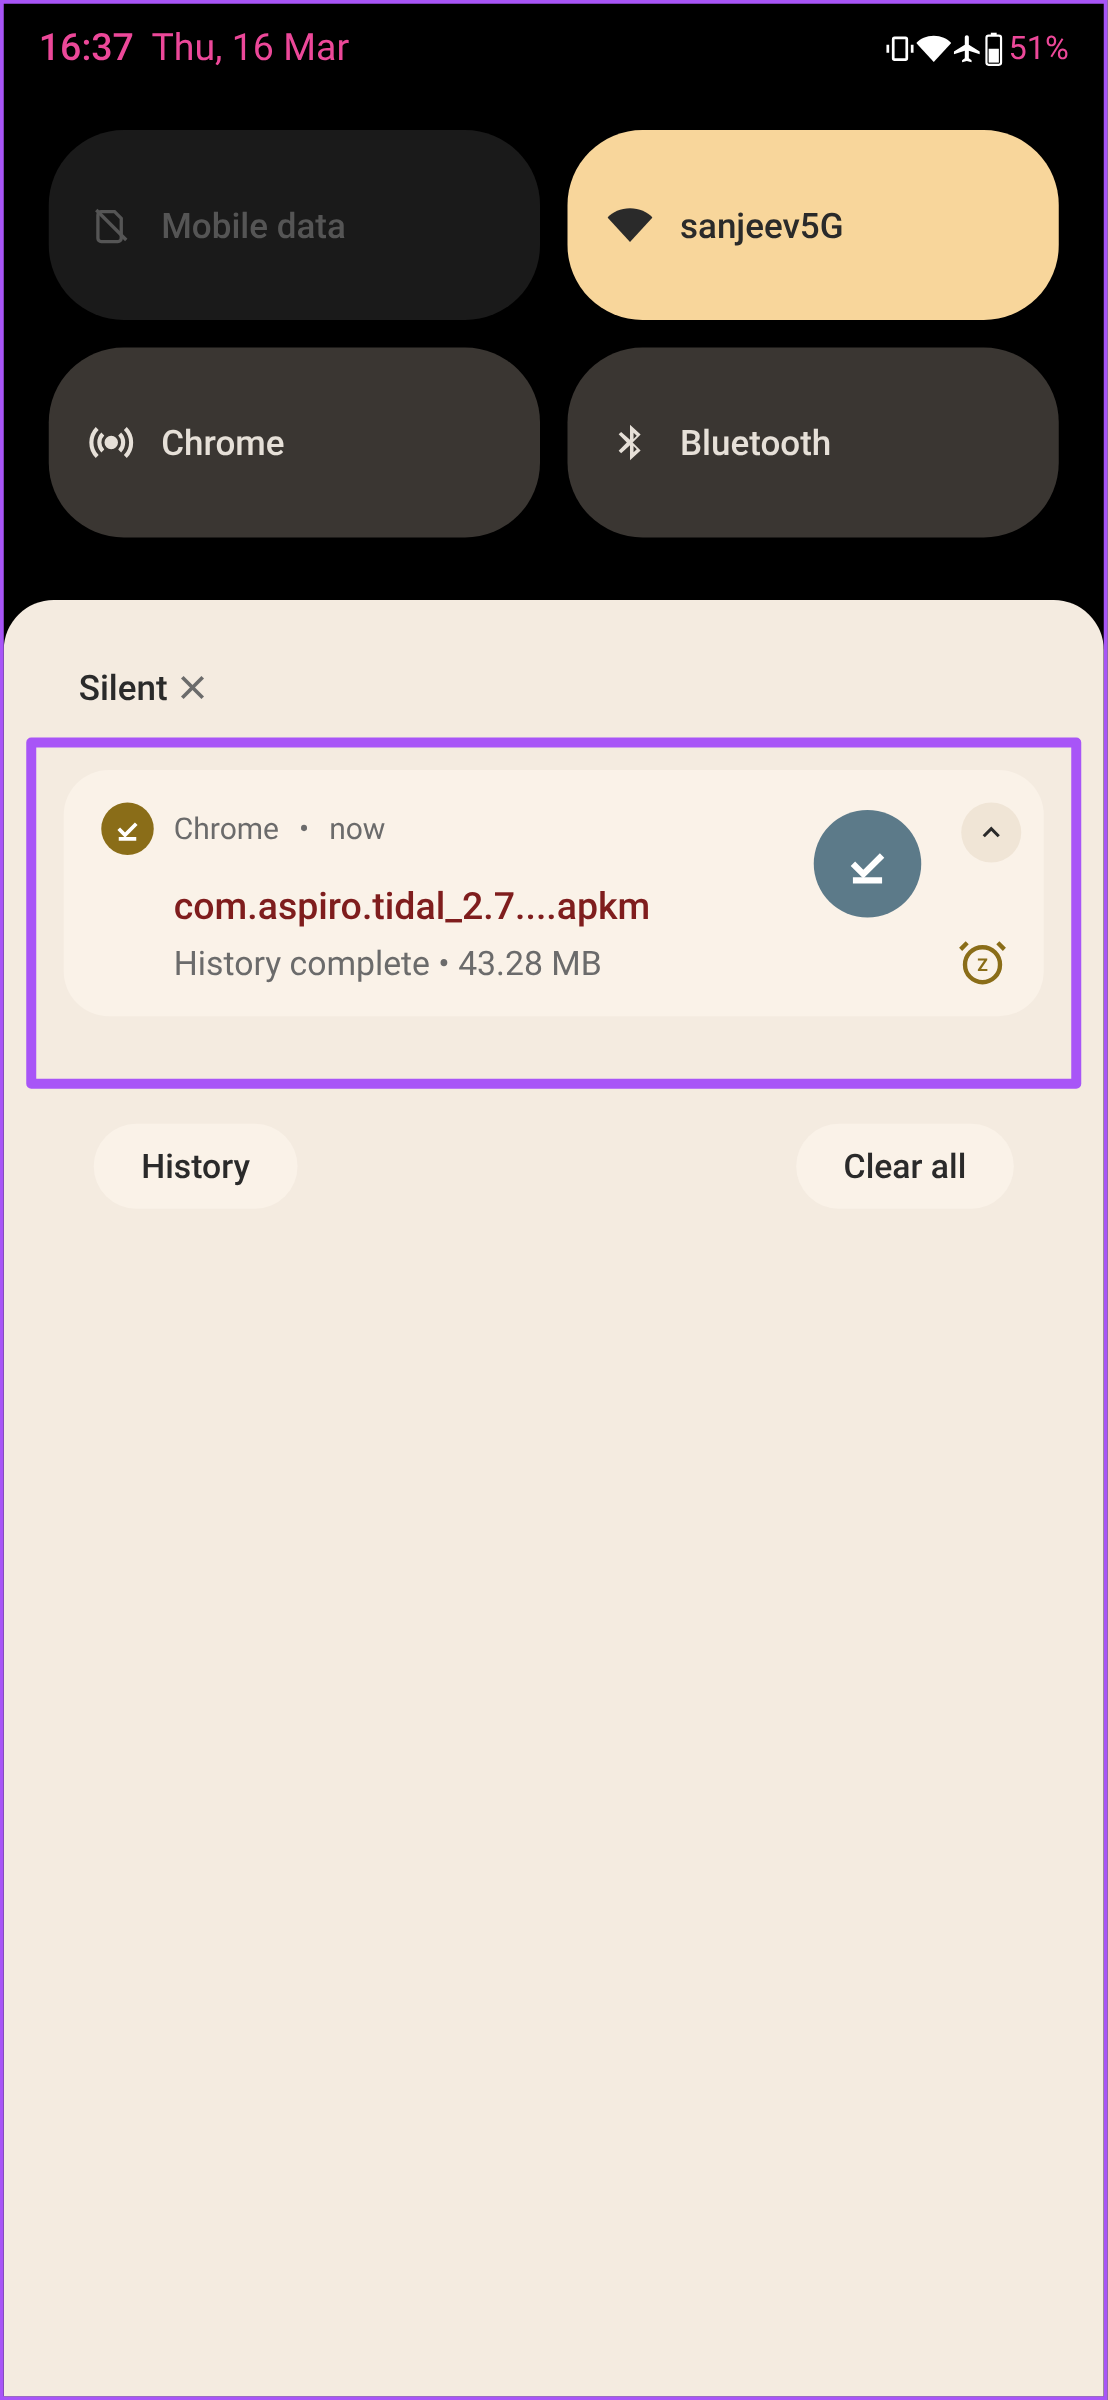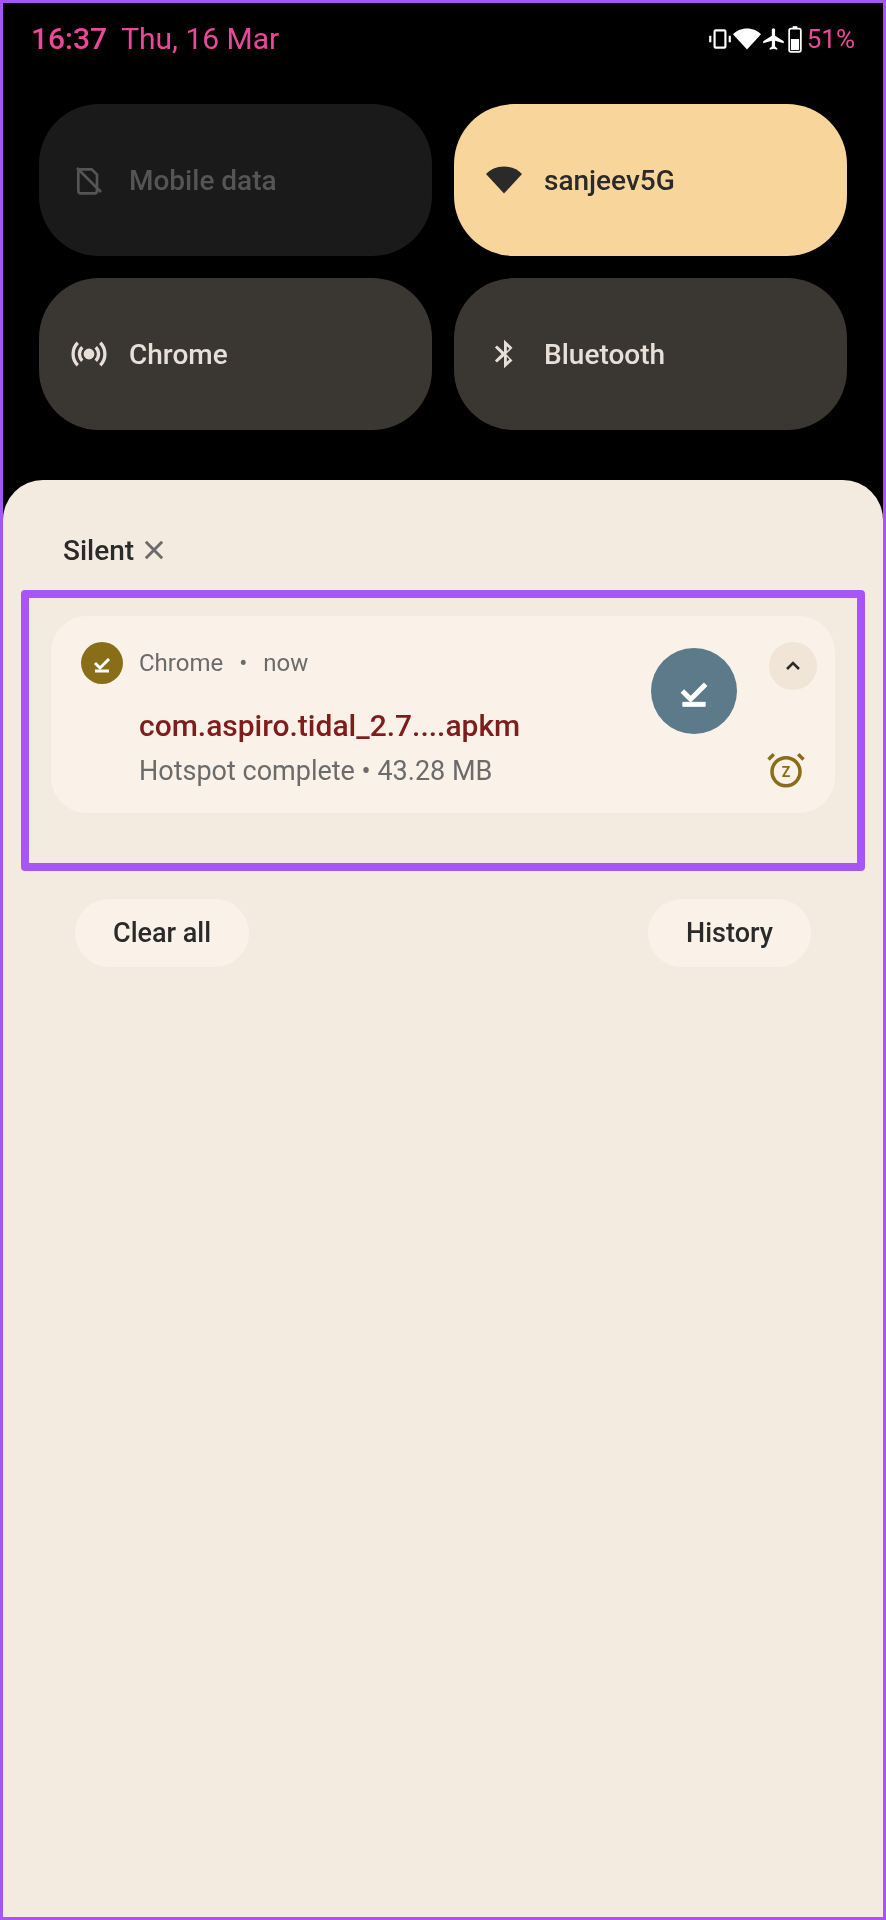--- a/index.html
+++ b/index.html
@@ -314,21 +314,21 @@
               <line x1="5" y1="20" x2="19" y2="20"></line>
             </svg>
         </span>
         <span>Chrome</span>
         <span>•</span>
         <span>now</span>
       </div>
       <div class="notif-body">
         <div class="notif-title">com.aspiro.tidal_2.7....apkm</div>
         <div class="notif-subtitle">
-          <span>Hotspot complete</span> • <span>43.28 MB</span>
+          <span>History complete</span> • <span>43.28 MB</span>
         </div>
       </div>
       <div class="notif-action-icon">
         <svg width="40" height="40" viewBox="0 0 24 24" fill="none" stroke="#fff" stroke-width="3">
             <polyline points="5 12 10 17 19 8"></polyline>
             <line x1="5" y1="20" x2="19" y2="20"></line>
           </svg>
       </div>
       <div class="expand-btn">
         <svg width="24" height="24" viewBox="0 0 24 24" fill="none" stroke="#2a2a2a" stroke-width="2.5">
@@ -339,18 +339,18 @@
         <svg width="42" height="42" viewBox="0 0 24 24" fill="none" stroke="#8a6d18" stroke-width="2">
             <circle cx="12" cy="13" r="8"></circle>
             <path d="M5 3L2 6M22 6l-3-3"></path>
             <text x="12" y="16" font-size="8" fill="#8a6d18" text-anchor="middle" font-weight="bold" stroke="none">Z</text>
           </svg>
       </div>
     </div>
   </div>
 
   <div class="footer-buttons">
+    <div class="footer-btn">History</div>
     <div class="footer-btn">Clear all</div>
-    <div class="footer-btn">History</div>
   </div>
 
   <div class="nav-handle"></div>
 </div>
 
 </body></html>

